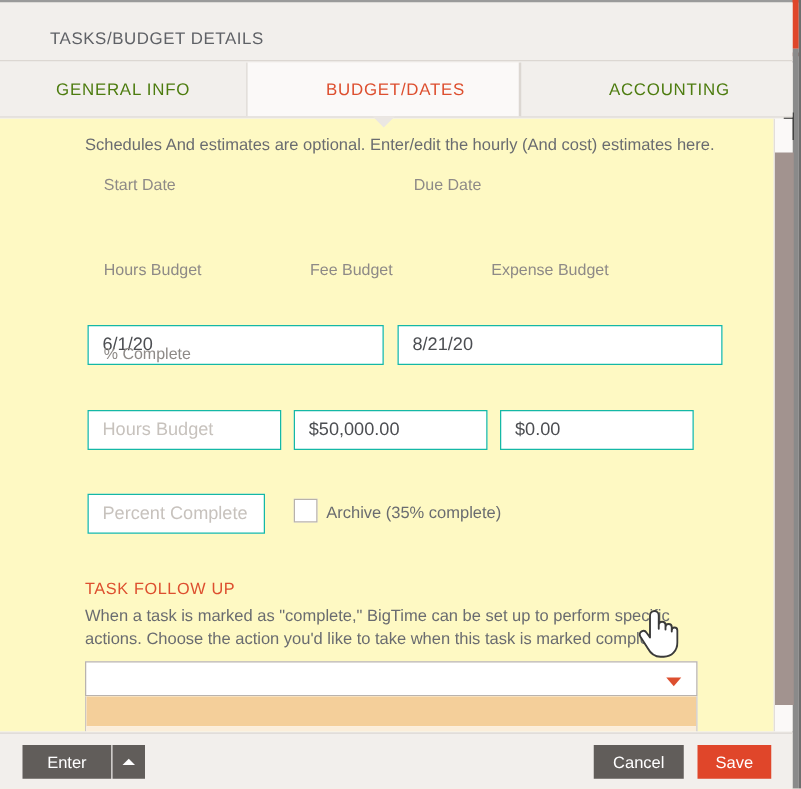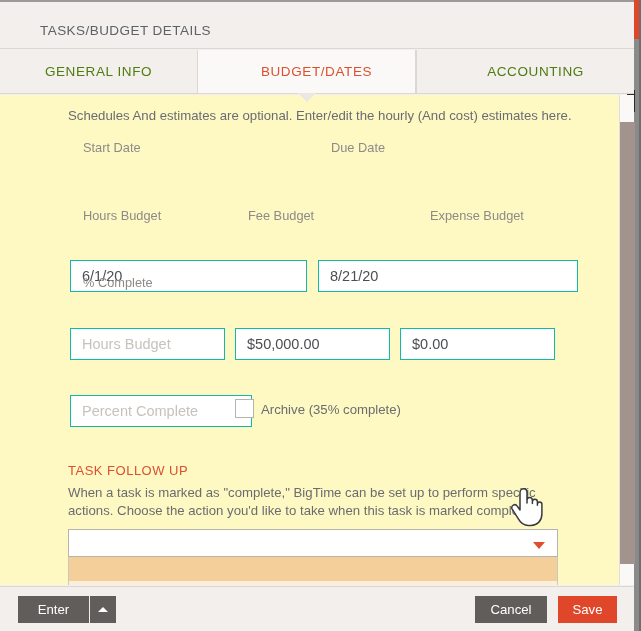--- a/index.html
+++ b/index.html
@@ -375,25 +375,25 @@
 
     <div class="field-label" style="left:331px; top:45px;">Due Date</div>
     <input class="txt" style="left: 318px; top: 165px; width: 260px;" readonly="" value="8/21/20">
 
     <div class="field-label" style="left:83px; top:113px;">Hours Budget</div>
     <input class="txt" style="left: 70px; top: 233px; width: 155px;" placeholder="Hours Budget">
 
     <div class="field-label" style="left:248px; top:113px;">Fee Budget</div>
     <input class="txt" style="left: 235px; top: 233px; width: 155px;" readonly="" value="$50,000.00">
 
-    <div class="field-label" style="left:430px; top:113px;">Expense Budget</div>
+    <div class="field-label" style="left:393px; top:113px;">Expense Budget</div>
     <input class="txt" style="left: 400px; top: 233px; width: 155px;" readonly="" value="$0.00">
 
     <div class="field-label" style="left:83px; top:180px;">% Complete</div>
-    <input class="txt" style="left: 70px; top: 300px; width: 182px;" placeholder="Percent Complete">
+    <input class="txt" style="left: 70px; top: 300px; width: 142px;" placeholder="Percent Complete">
 
     <div class="cbox" style="left:235px; top:304px;"></div>
     <div class="cbox-label" style="left:261px; top:307px;">Archive (35% complete)</div>
 
     <div class="section-title">TASK FOLLOW UP</div>
     <div class="section-desc">When a task is marked as "complete," BigTime can be set up to perform specific actions. Choose the action you'd like to take when this task is marked complete.</div>
 
     <div class="select-box">
       <span class="select-value"></span>
       <span class="select-arrow"></span>

